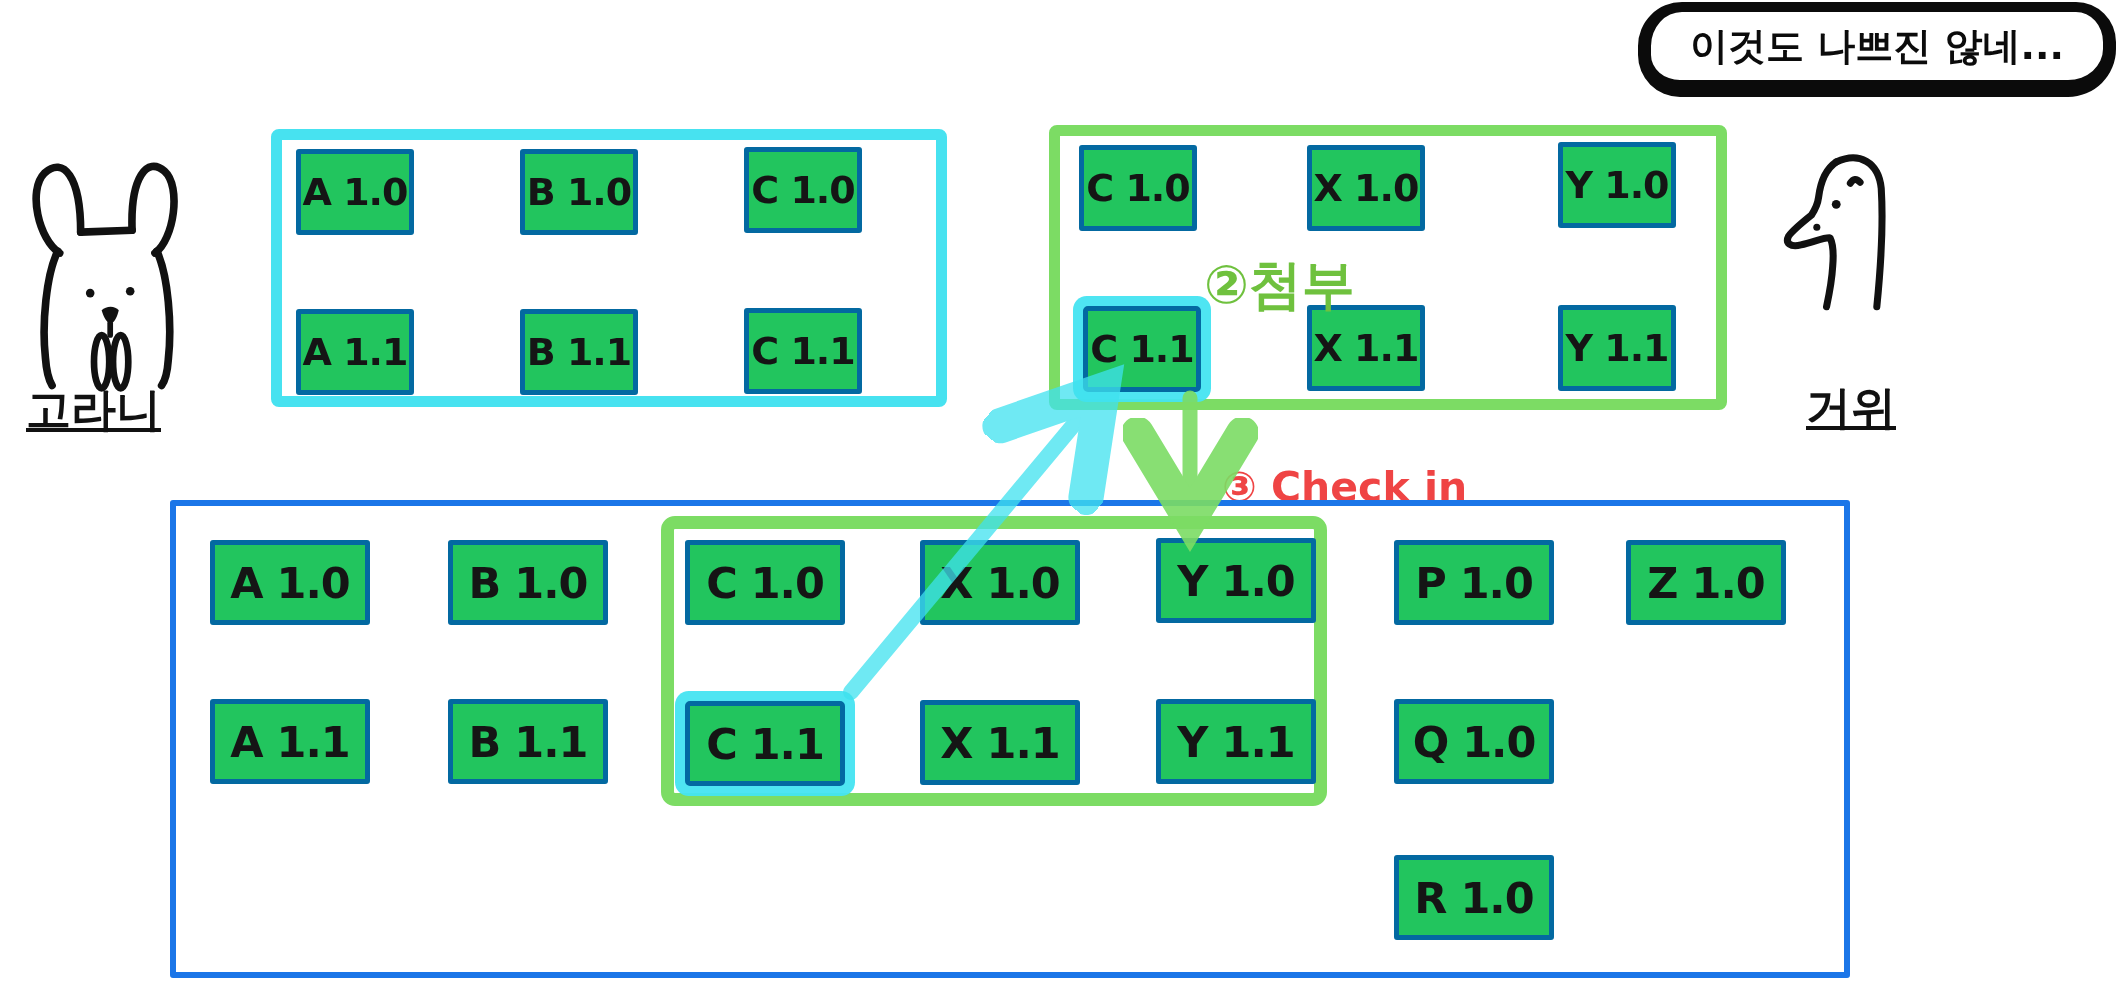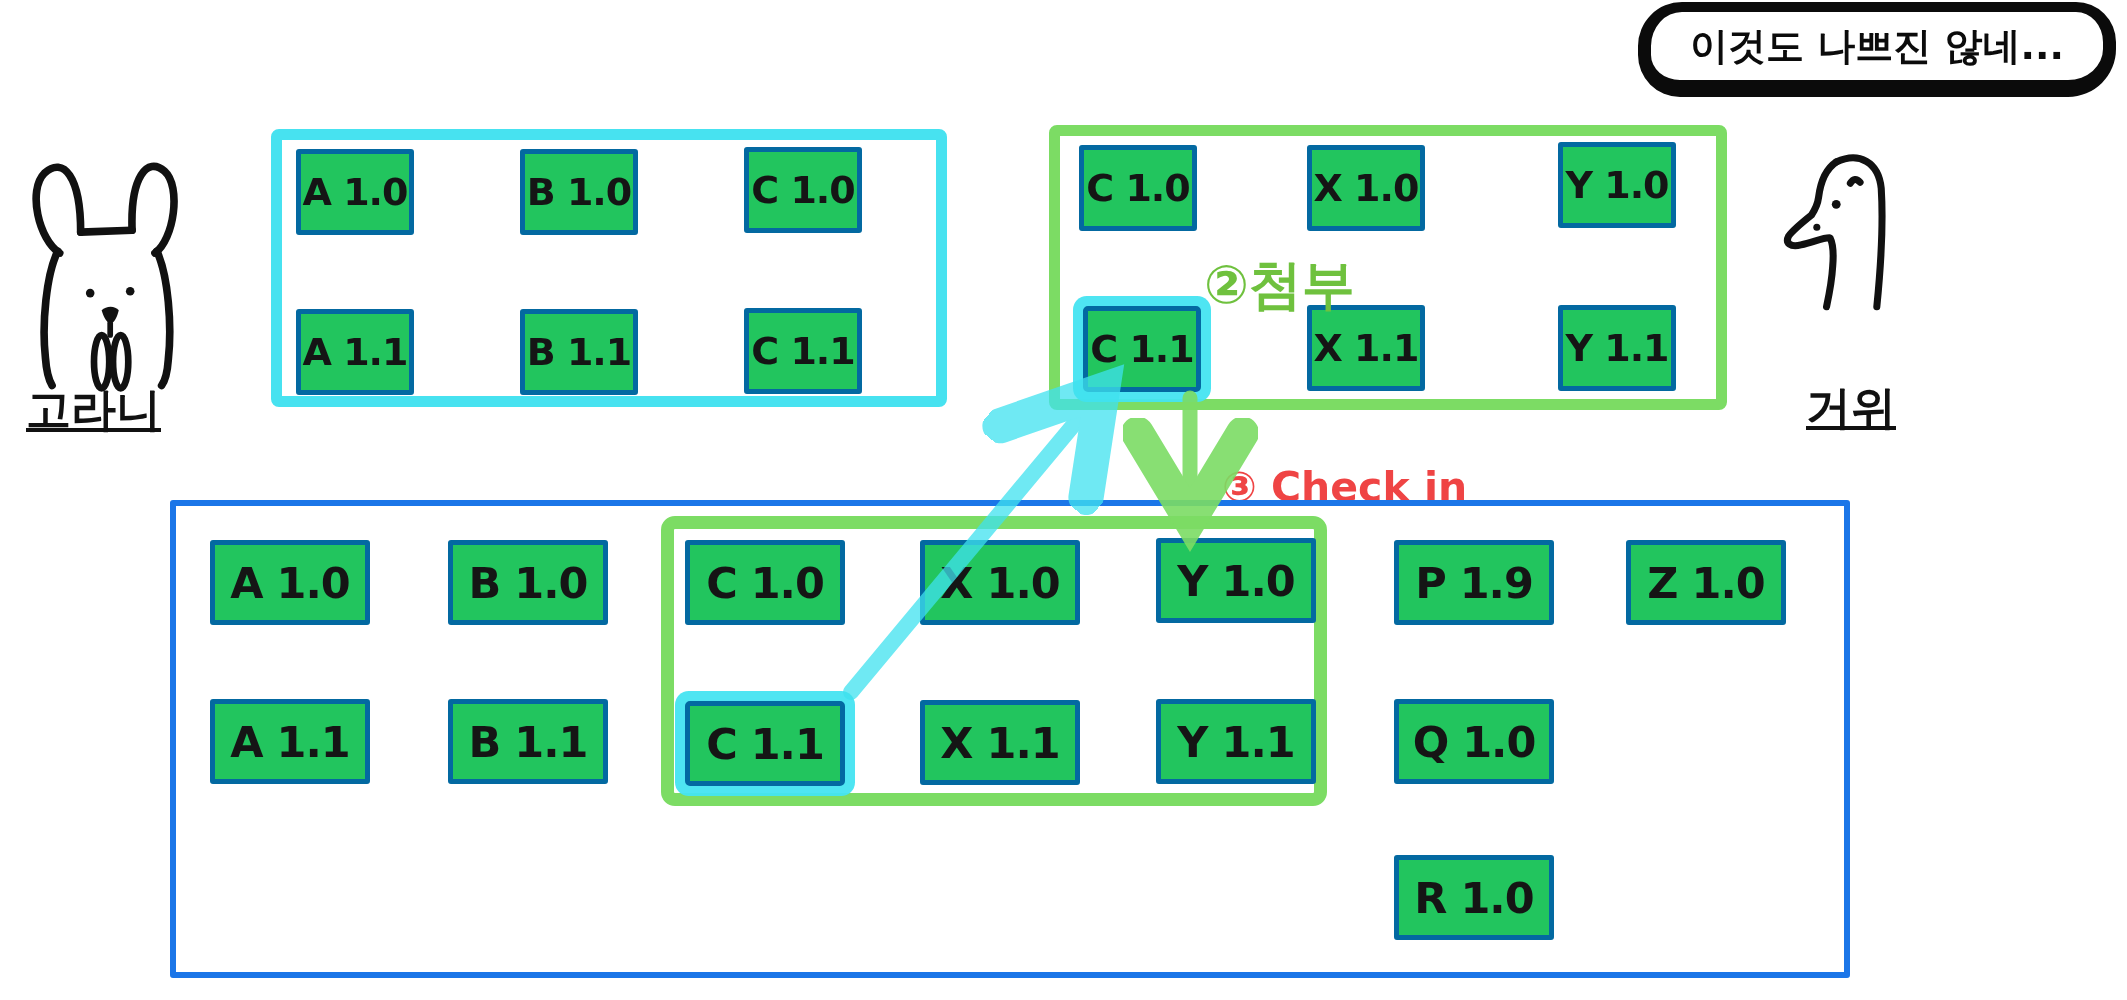--- a/index.html
+++ b/index.html
@@ -110,21 +110,21 @@
   <div class="step-label lbl-checkin">③ Check in</div>
 
   <div class="container blue-box"></div>
   <div class="container green-box-bottom"></div>
 
   <div class="vbox vb-bot" style="left:210px;top:540px">A 1.0</div>
   <div class="vbox vb-bot" style="left:448px;top:540px">B 1.0</div>
   <div class="vbox vb-bot" style="left:685px;top:540px">C 1.0</div>
   <div class="vbox vb-bot" style="left:920px;top:540px">X 1.0</div>
   <div class="vbox vb-bot" style="left:1156px;top:538px">Y 1.0</div>
-  <div class="vbox vb-bot" style="left:1394px;top:540px">P 1.9</div>
+  <div class="vbox vb-bot" style="left:1394px;top:540px">P 1.0</div>
   <div class="vbox vb-bot" style="left:1626px;top:540px">Z 1.0</div>
 
   <div class="vbox vb-bot" style="left:210px;top:699px">A 1.1</div>
   <div class="vbox vb-bot" style="left:448px;top:699px">B 1.1</div>
   <div class="vbox vb-bot glow-cyan" style="left:685px;top:701px">C 1.1</div>
   <div class="vbox vb-bot" style="left:920px;top:700px">X 1.1</div>
   <div class="vbox vb-bot" style="left:1156px;top:699px">Y 1.1</div>
   <div class="vbox vb-bot" style="left:1394px;top:699px">Q 1.0</div>
 
   <div class="vbox vb-bot" style="left:1394px;top:855px">R 1.0</div>

